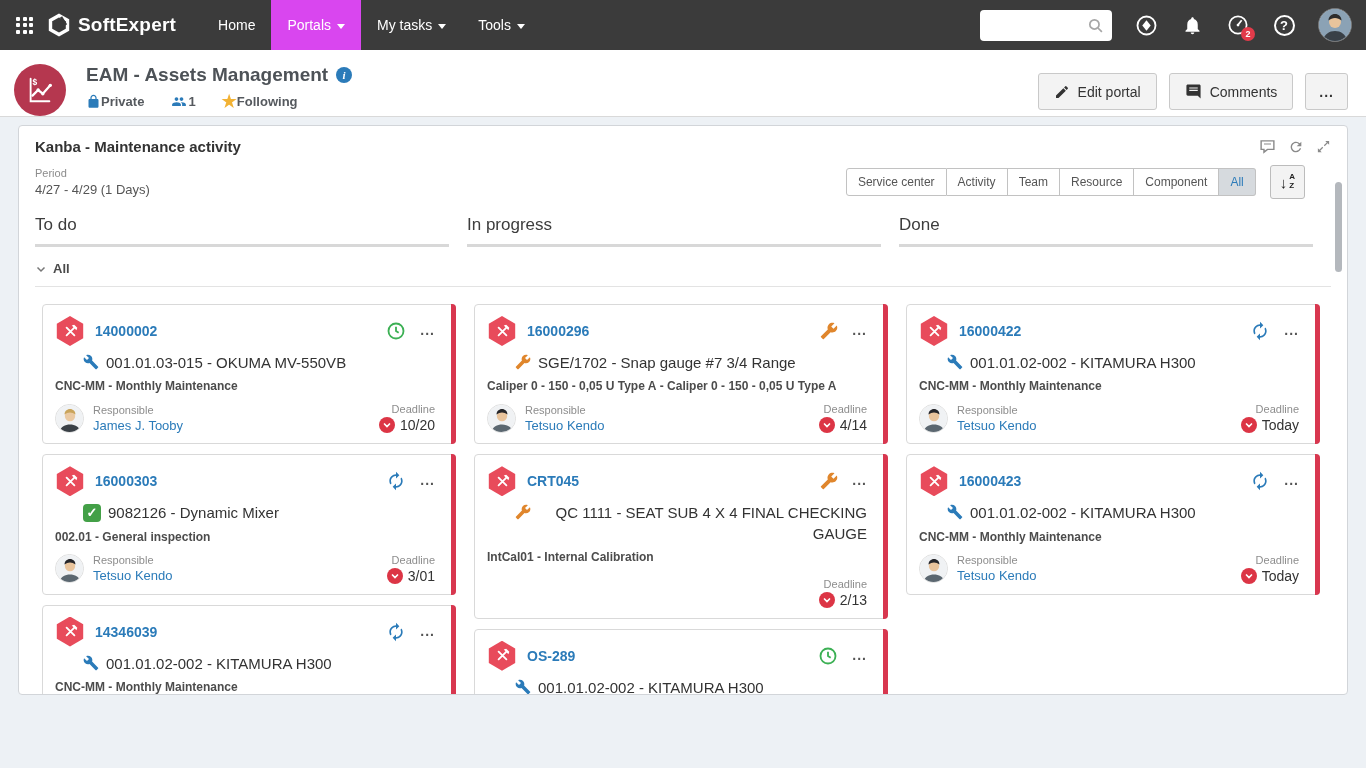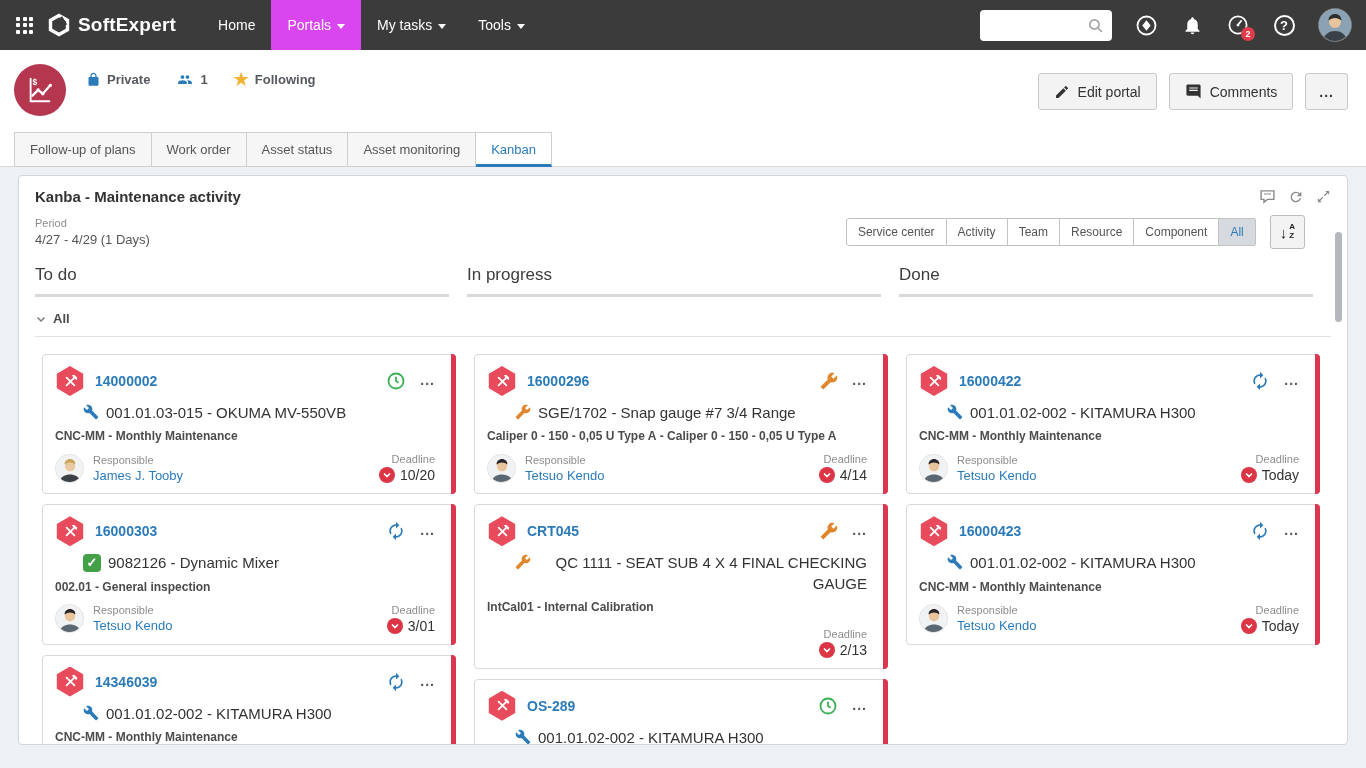--- a/index.html
+++ b/index.html
@@ -32,21 +32,21 @@
 
   
   .band { background:#fff; padding:14px 18px 0 14px; border-bottom:1px solid #d9d9d9; }
   .band-top { display:flex; align-items:flex-start; }
   .portal-logo { width:52px; height:52px; border-radius:50%; background:#b5374f; display:flex; align-items:center; justify-content:center; flex:0 0 52px; }
   .portal-meta { margin-left:20px; }
   .portal-title-row { display:flex; align-items:center; gap:8px; }
   .portal-title { font-size:19px; font-weight:700; color:#4d5257; }
   .info-ico { width:16px; height:16px; border-radius:50%; background:#2b7bb9; color:#fff; font-size:11px; font-weight:700; font-family:"Liberation Serif",serif; display:flex; align-items:center; justify-content:center; font-style:italic; }
   .portal-sub { display:flex; align-items:center; gap:26px; margin-top:7px; }
-  .sub-chip { display:flex; align-items:center; gap:6px; font-size:13px; font-weight:700; color:#55595e; }
+  .sub-chip { display:flex; align-items:center; font-size:13px; font-weight:700; color:#55595e; }
   .star-glyph { color:#f2b234; font-size:17px; line-height:1; }
   .band-actions { margin-left:auto; display:flex; gap:12px; margin-top:9px; }
   .btn { display:flex; align-items:center; gap:8px; background:#f3f3f3; border:1px solid #c9c9c9; border-radius:3px; height:37px; padding:0 15px; font-size:14px; color:#333; cursor:pointer; }
   .btn-more { padding:0 13px; font-weight:700; letter-spacing:1px; }
 
   
   .tabs { display:flex; margin-top:16px; }
   .tab { padding:9px 15px; font-size:13px; color:#555; background:#f6f6f6; border:1px solid #cfcfcf; border-left-width:0; cursor:pointer; margin-bottom:-1px; }
   .tab:first-child { border-left-width:1px; }
   .tab.active { background:#fff; color:#2b7bb9; border-bottom:3px solid #2b7bb9; padding-bottom:7px; }
@@ -211,20 +211,24 @@
       <svg width="30" height="30" viewBox="0 0 32 32" fill="none" stroke="#fff" stroke-width="2" stroke-linecap="round">
           <path d="M6 4v24h20"></path>
           <path d="M8 22l6-6 5 4 8-9" stroke-width="2.4"></path>
           <circle cx="14" cy="16" r="1.8" fill="#fff" stroke="none"></circle>
           <circle cx="19" cy="20" r="1.8" fill="#fff" stroke="none"></circle>
           <circle cx="27" cy="11" r="1.8" fill="#fff" stroke="none"></circle>
           <text x="8" y="11" fill="#fff" stroke="none" font-size="9" font-weight="bold">$</text>
         </svg>
     </div>
     <div class="portal-meta">
+      <div class="portal-title-row">
+        <span class="portal-title">EAM - Assets Management</span>
+        <span class="info-ico">i</span>
+      </div>
       <div class="portal-sub">
         <span class="sub-chip">
           <svg width="15" height="15" viewBox="0 0 24 24" fill="#2b7bb9">
               <path d="M18 8h-1V6c0-2.76-2.24-5-5-5S7 3.24 7 6v2H6c-1.1 0-2 .9-2 2v10c0 1.1.9 2 2 2h12c1.1 0 2-.9 2-2V10c0-1.1-.9-2-2-2zM9 6c0-1.66 1.34-3 3-3s3 1.34 3 3v2H9V6z"></path>
             </svg>
           <span>Private</span>
         </span>
         <span class="sub-chip">
           <svg width="18" height="15" viewBox="0 0 24 24" fill="#2b7bb9">
               <path d="M16 11c1.66 0 2.99-1.34 2.99-3S17.66 5 16 5s-3 1.34-3 3 1.34 3 3 3zm-8 0c1.66 0 2.99-1.34 2.99-3S9.66 5 8 5 5 6.34 5 8s1.34 3 3 3zm0 2c-2.33 0-7 1.17-7 3.5V19h14v-2.5C15 14.17 10.33 13 8 13zm8 0c-.29 0-.62.02-.97.05 1.16.84 1.97 1.97 1.97 3.45V19h6v-2.5c0-2.33-4.67-3.5-7-3.5z"></path>
@@ -250,27 +254,20 @@
             <path d="M6 7h12M6 10.5h12" stroke="#f3f3f3" stroke-width="1.6"></path>
           </svg>
         <span>Comments</span>
       </div>
       <div class="btn btn-more">
           <span>...</span>
         </div>
     </div>
   </div>
 
-  <div class="tabs">
-    <div class="tab">Follow-up of plans</div>
-    <div class="tab">Work order</div>
-    <div class="tab">Asset status</div>
-    <div class="tab">Asset monitoring</div>
-    <div class="tab active">Kanban</div>
-  </div>
 </div>
 
 <div class="panel">
   <div class="panel-head">
     <span class="panel-title">Kanba - Maintenance activity</span>
     <div class="panel-icons">
       <span class="pico">
           <svg width="17" height="17" viewBox="0 0 24 24" fill="none" stroke="#8a8a8a" stroke-width="2">
             <path d="M21 4H3v12h4v4l5-4h9V4z"></path>
             <path d="M7 8.5h10" stroke-width="1.6"></path>

